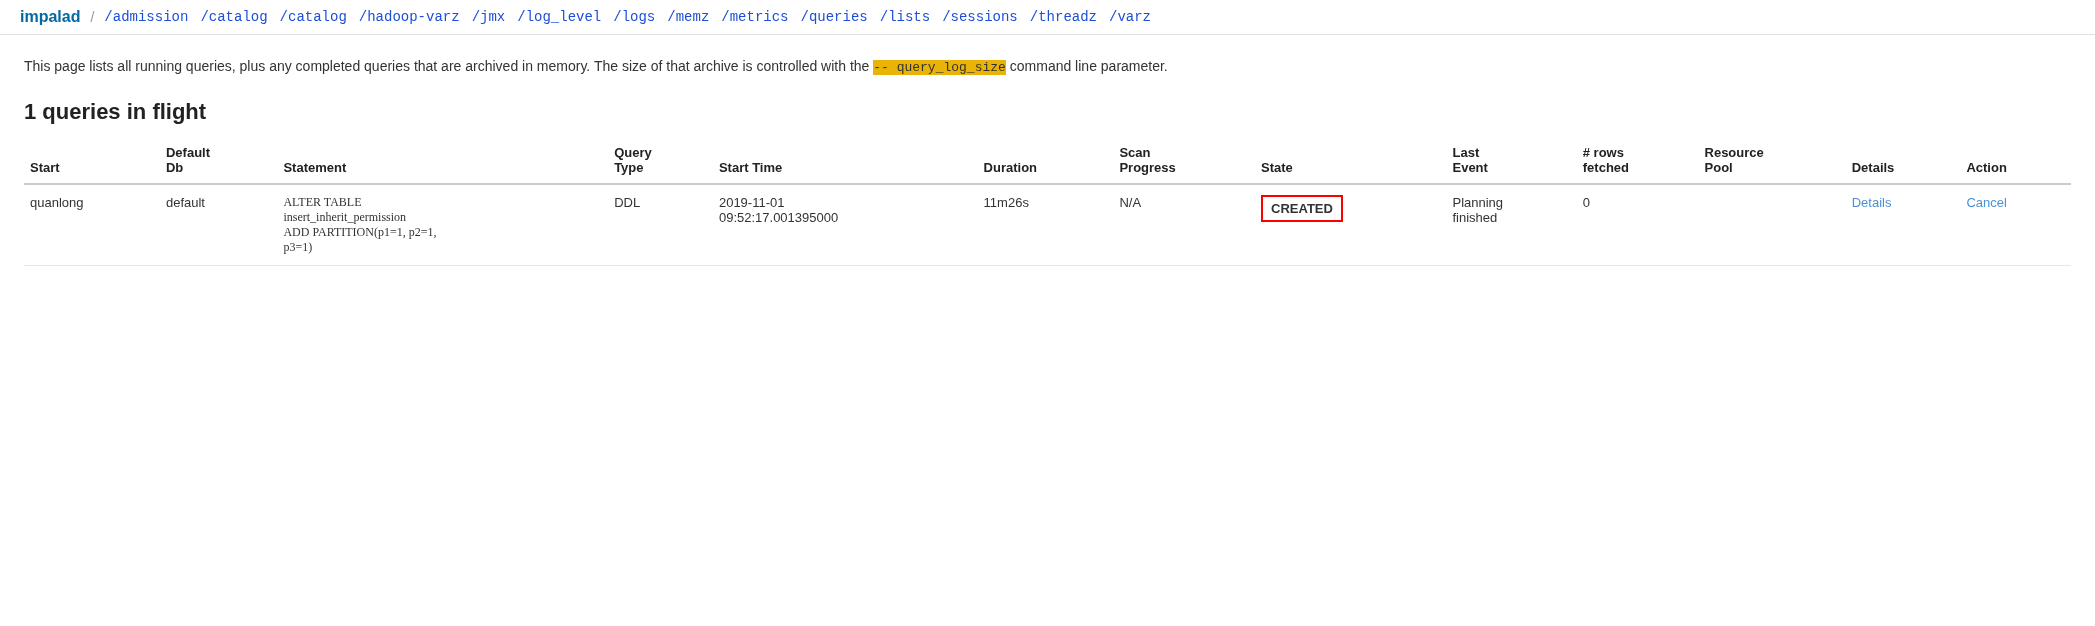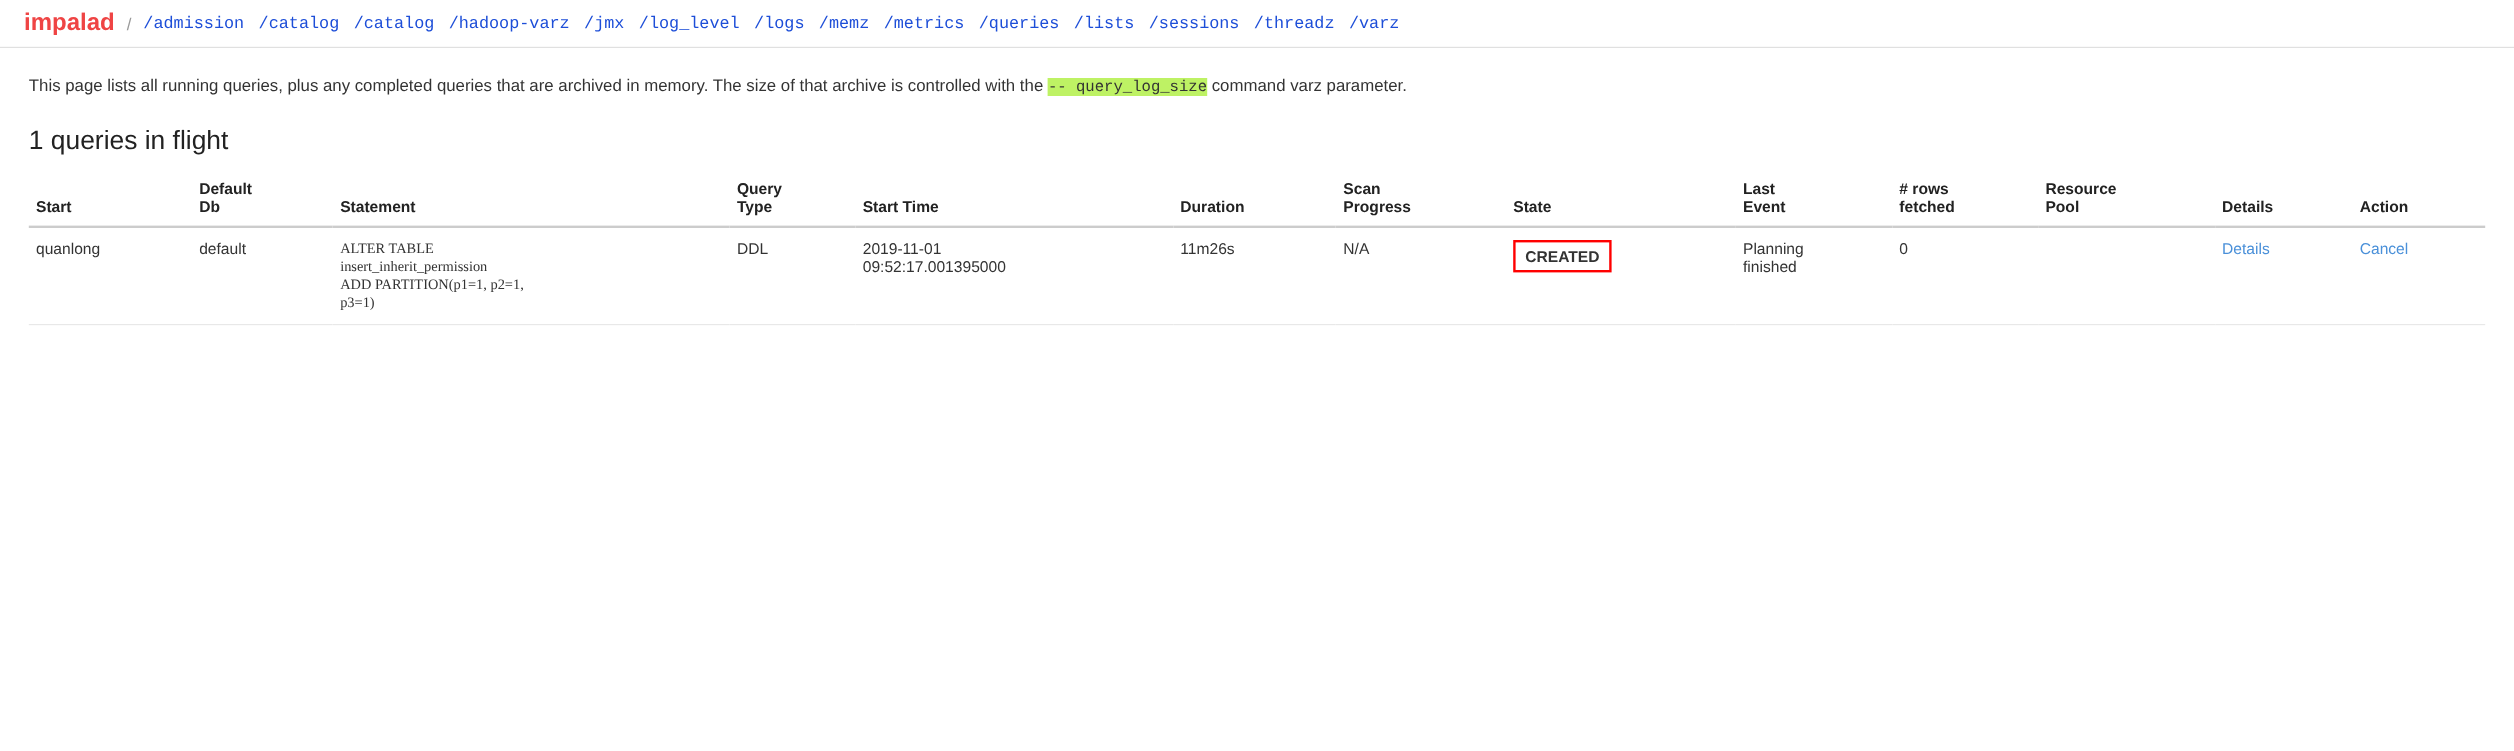--- a/index.html
+++ b/index.html
@@ -19,22 +19,22 @@
     .navbar {
       display: flex;
       align-items: center;
       padding: 8px 20px;
       border-bottom: 1px solid #e0e0e0;
       flex-wrap: wrap;
       gap: 4px;
     }
 
     .navbar .brand {
-      color: #ef4444;
-      font-size: 20px;
+      color: #0369a1;
+      font-size: 16px;
       font-weight: bold;
       text-decoration: none;
       margin-right: 4px;
       text-align: center;
     }
 
     .navbar .sep {
       color: #999;
       margin: 0 2px;
     }
@@ -62,26 +62,26 @@
     .description {
       font-size: 14px;
       color: #333;
       line-height: 1.6;
       margin-bottom: 20px;
     }
 
     .description code {
       font-family: 'Courier New', monospace;
       font-size: 13px;
-      background: #bef264;
+      background: #eab308;
     }
 
     h2.section-title {
       font-size: 22px;
-      font-weight: normal;
+      font-weight: bold;
       color: #222;
       margin-bottom: 12px;
     }
 
     
     table {
       width: 100%;
       border-collapse: collapse;
       font-size: 13px;
     }
@@ -151,21 +151,21 @@
   <a class="nav-link">/sessions</a>
   <a class="nav-link">/threadz</a>
   <a class="nav-link">/varz</a>
 </nav>
 
 <div class="content">
 
 
   <p class="description">
     <span>This page lists all running queries, plus any completed queries that are archived in memory. The size of that archive is controlled with the </span><code>--
-query_log_size</code><span> command varz parameter.</span>
+query_log_size</code><span> command line parameter.</span>
   </p>
 
   <h2 class="section-title">1 queries in flight</h2>
 
   <table>
     <thead>
       <tr>
         <th>Start</th>
         <th>Default<br>Db</th>
         <th>Statement</th>

